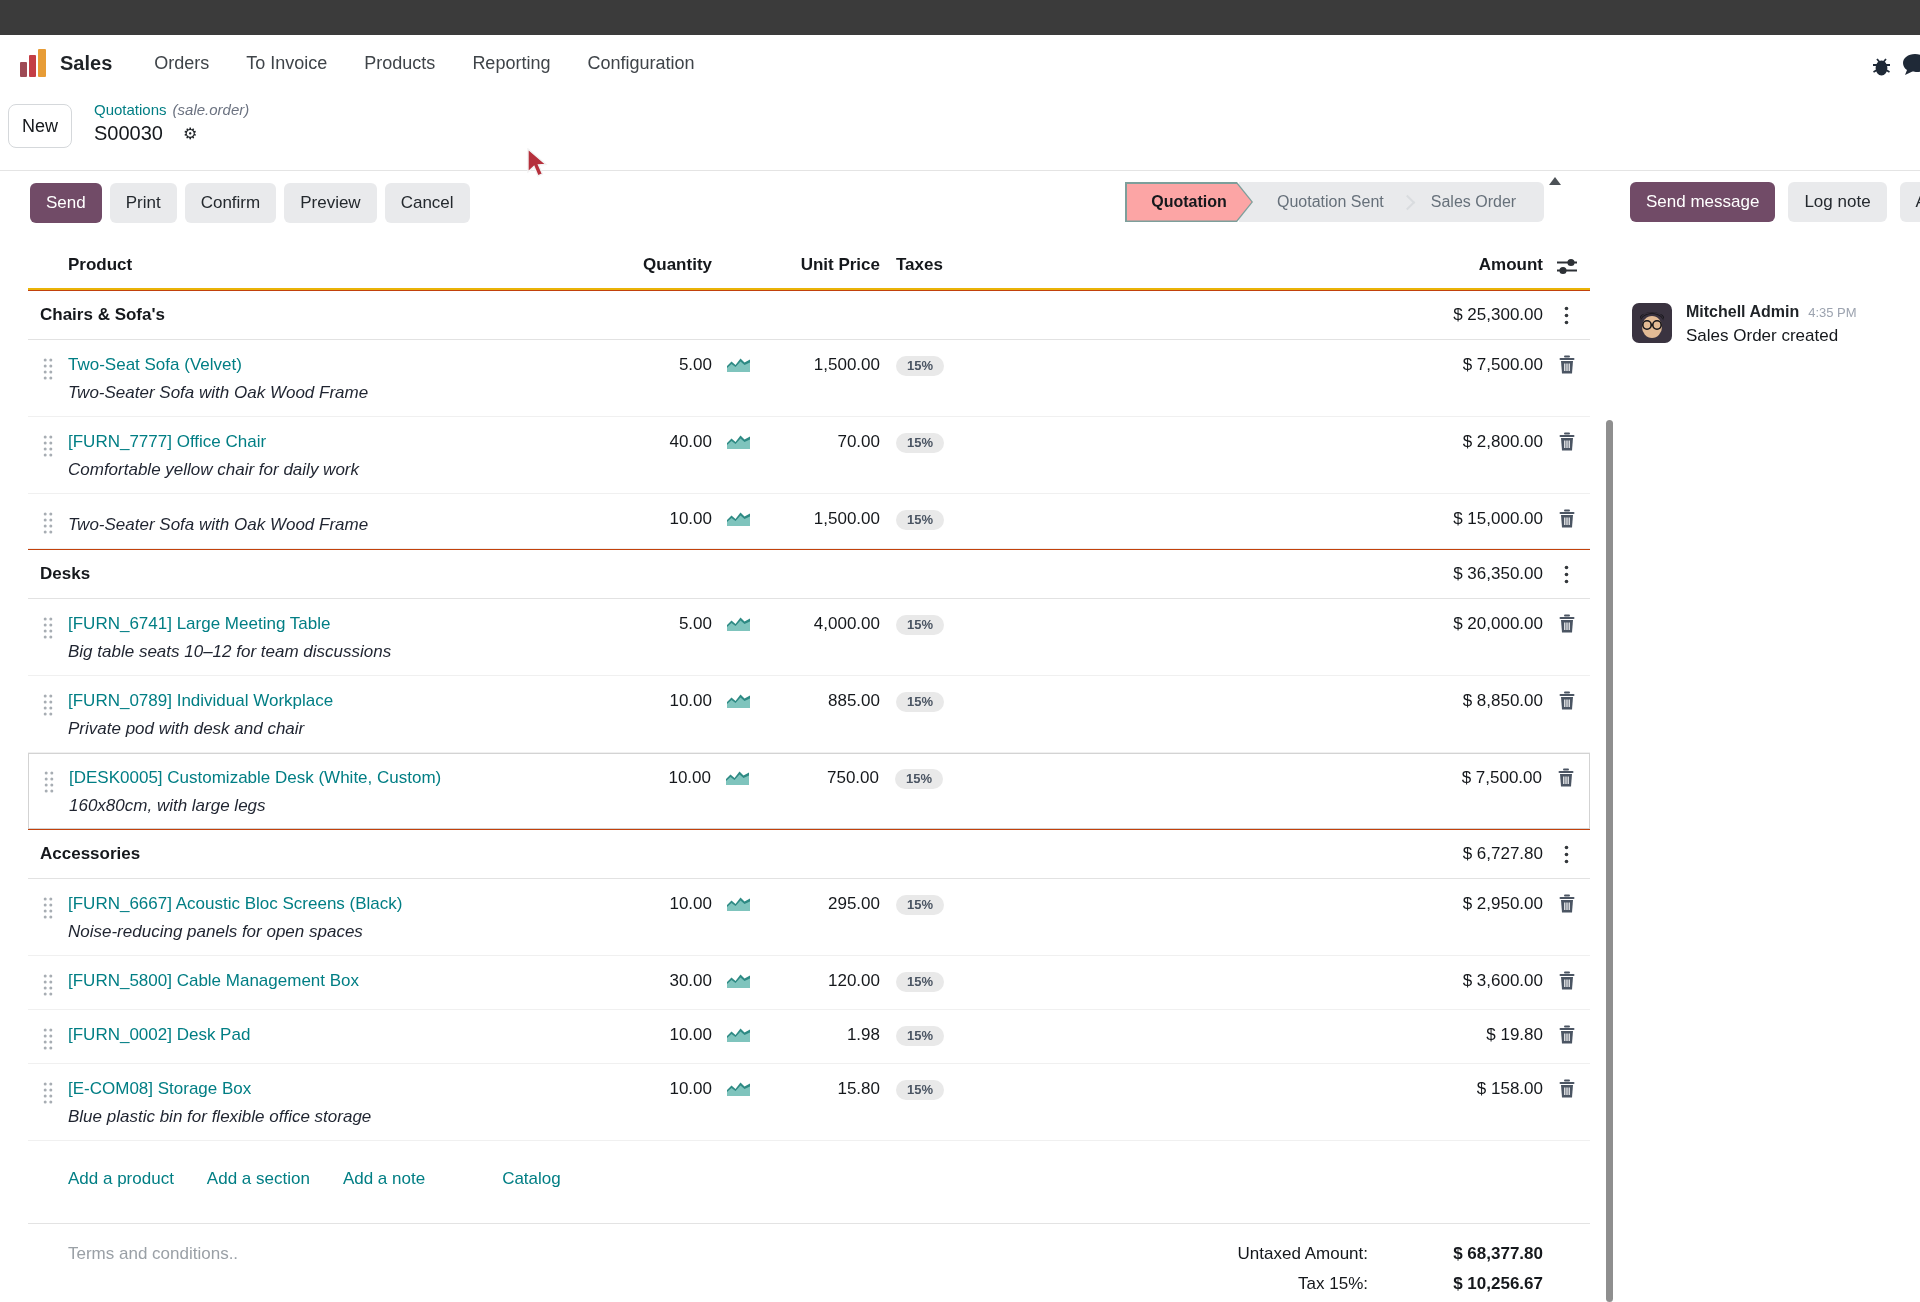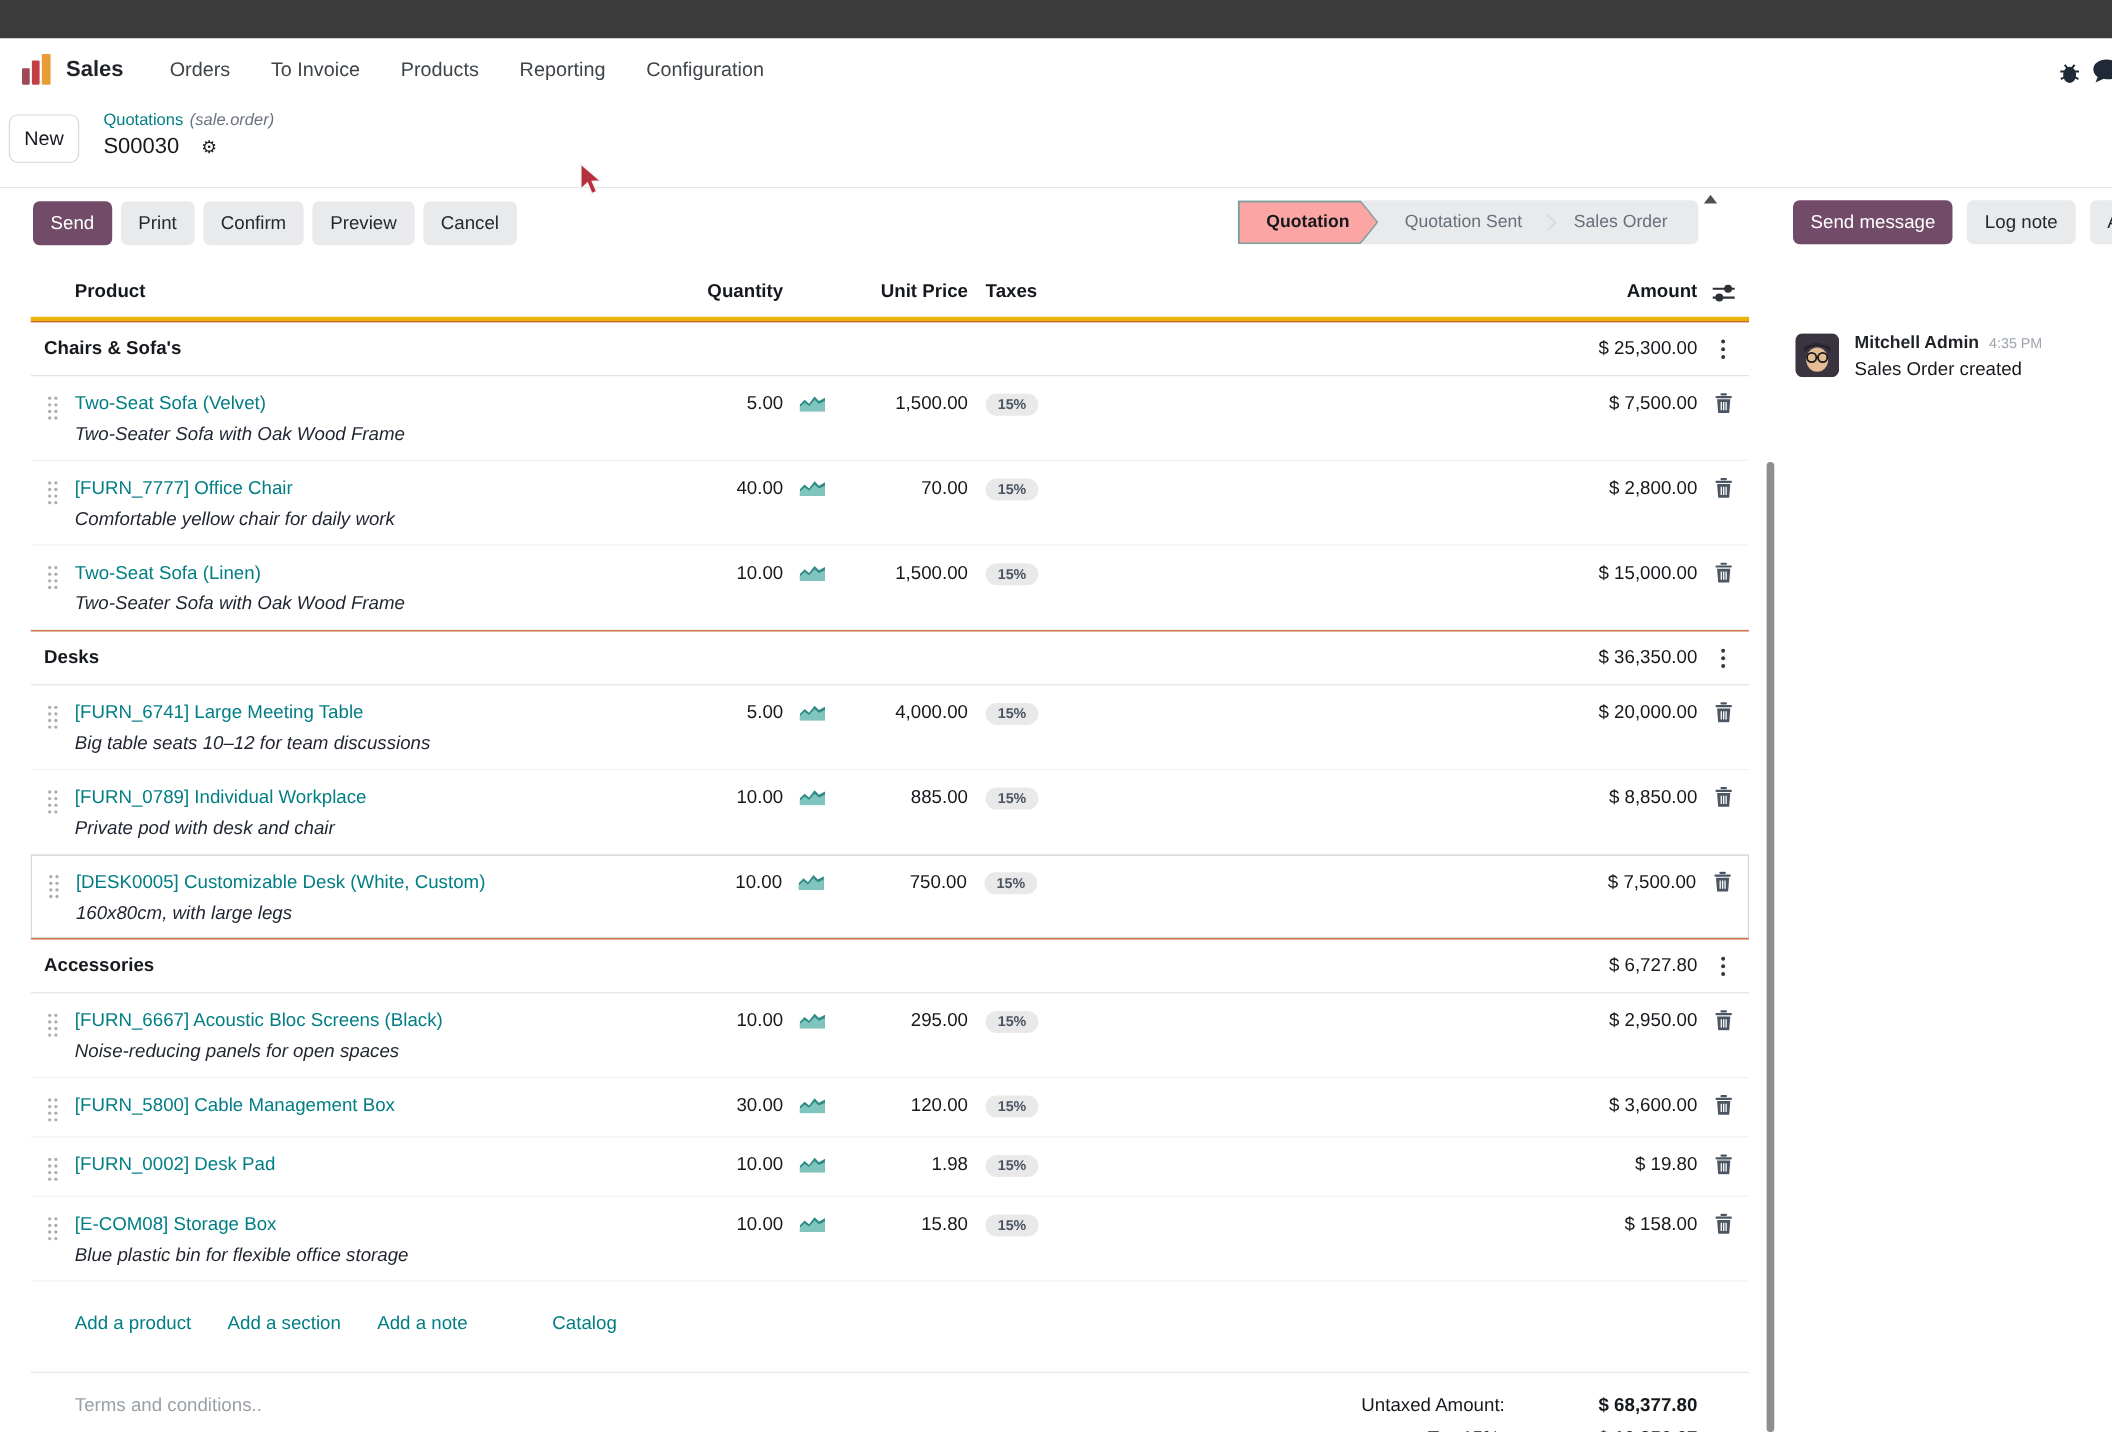--- a/index.html
+++ b/index.html
@@ -62,21 +62,21 @@
   .chatter-btns{position:absolute;left:1630px;top:182px;display:flex;gap:13px;}
   .chatter-msg{position:absolute;left:1632px;top:303px;display:flex;gap:14px;}
   .avatar{width:40px;height:40px;border-radius:7px;overflow:hidden;flex:none;cursor:pointer;}
   .msg-head{display:flex;align-items:baseline;gap:9px;}
   .msg-author{font-size:16px;font-weight:700;color:#1f2327;}
   .msg-time{font-size:13px;color:#9ca3af;}
   .msg-body{font-size:17px;margin-top:5px;color:#15181c;}
 
   
   .sheet{position:absolute;left:28px;top:255px;width:1562px;}
-  .thead{display:flex;align-items:flex-end;padding-bottom:13px;border-bottom:4px solid #eab308;
+  .thead{display:flex;align-items:flex-end;padding-bottom:13px;border-bottom:2px solid #eab308;
          font-weight:700;font-size:17px;color:#15181c;}
   .c-handle{width:40px;flex:none;display:flex;justify-content:center;padding-top:4px;}
   .c-main{flex:1;min-width:0;}
   .c-qty{width:80px;flex:none;text-align:right;}
   .c-qicon{width:38px;flex:none;display:flex;justify-content:flex-end;padding-top:3px;box-sizing:border-box;}
   .c-price{width:130px;flex:none;text-align:right;}
   .c-tax{width:180px;flex:none;padding-left:16px;box-sizing:border-box;}
   .c-amt{width:483px;flex:none;text-align:right;}
   .c-act{width:47px;flex:none;display:flex;justify-content:center;padding-top:1px;}
   .thead .c-tax{font-weight:700;}
@@ -327,21 +327,20 @@
               <circle cx="7.8" cy="2" r="1.5" fill="#a7adb3"></circle>
               <circle cx="2.2" cy="8" r="1.5" fill="#a7adb3"></circle>
               <circle cx="7.8" cy="8" r="1.5" fill="#a7adb3"></circle>
               <circle cx="2.2" cy="14" r="1.5" fill="#a7adb3"></circle>
               <circle cx="7.8" cy="14" r="1.5" fill="#a7adb3"></circle>
               <circle cx="2.2" cy="20" r="1.5" fill="#a7adb3"></circle>
               <circle cx="7.8" cy="20" r="1.5" fill="#a7adb3"></circle>
             </svg>
           </div>
           <div class="c-main">
-            <div class="name">Two-Seat Sofa (Linen)</div>
             <div class="desc">Two-Seater Sofa with Oak Wood Frame</div>
           </div>
           <div class="c-qty">10.00</div>
           <div class="c-qicon">
             <svg width="23" height="15" viewBox="0 0 23 15">
               <path d="M0 15 L0 9 L4.5 4.5 L8.5 8 L13.5 1.5 L17.5 5.5 L23 2.5 L23 15 Z" fill="#2e8a84"></path>
               <path d="M0 15 L0 11 L4.5 7 L8.5 10 L13.5 4.5 L17.5 8 L23 5.5 L23 15 Z" fill="#7fc4bd"></path>
             </svg>
           </div>
           <div class="c-price">1,500.00</div>

